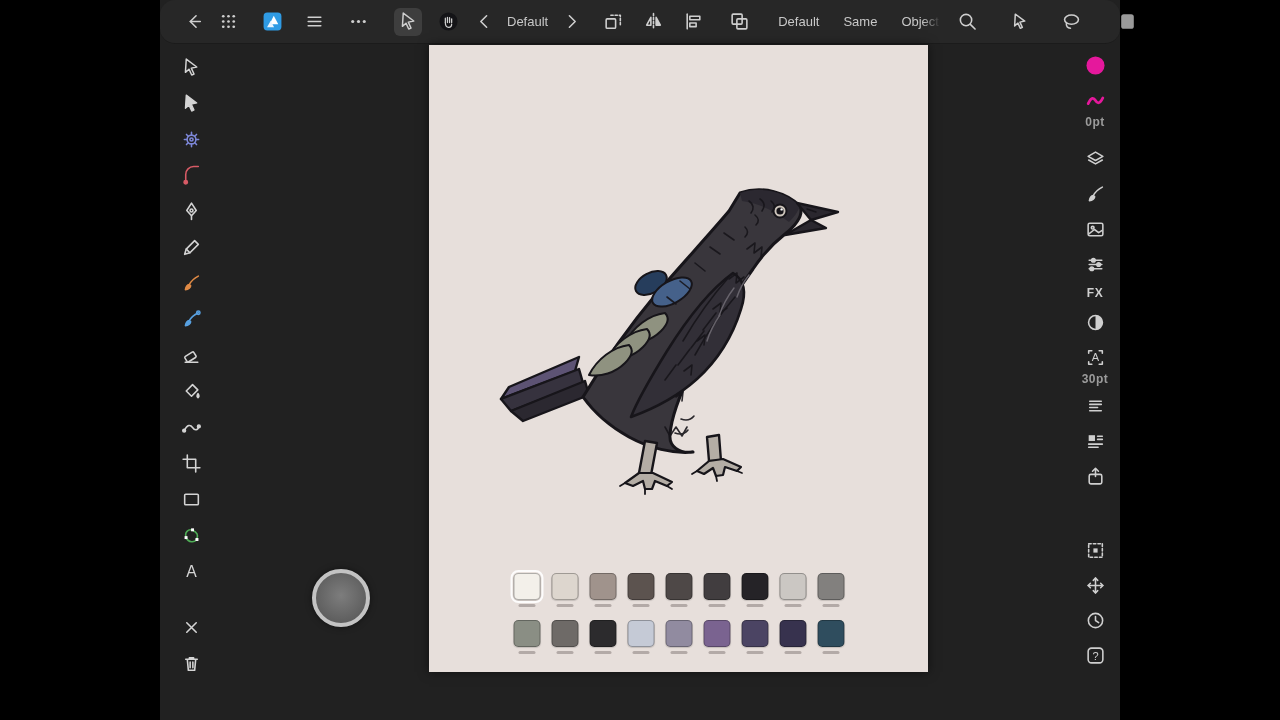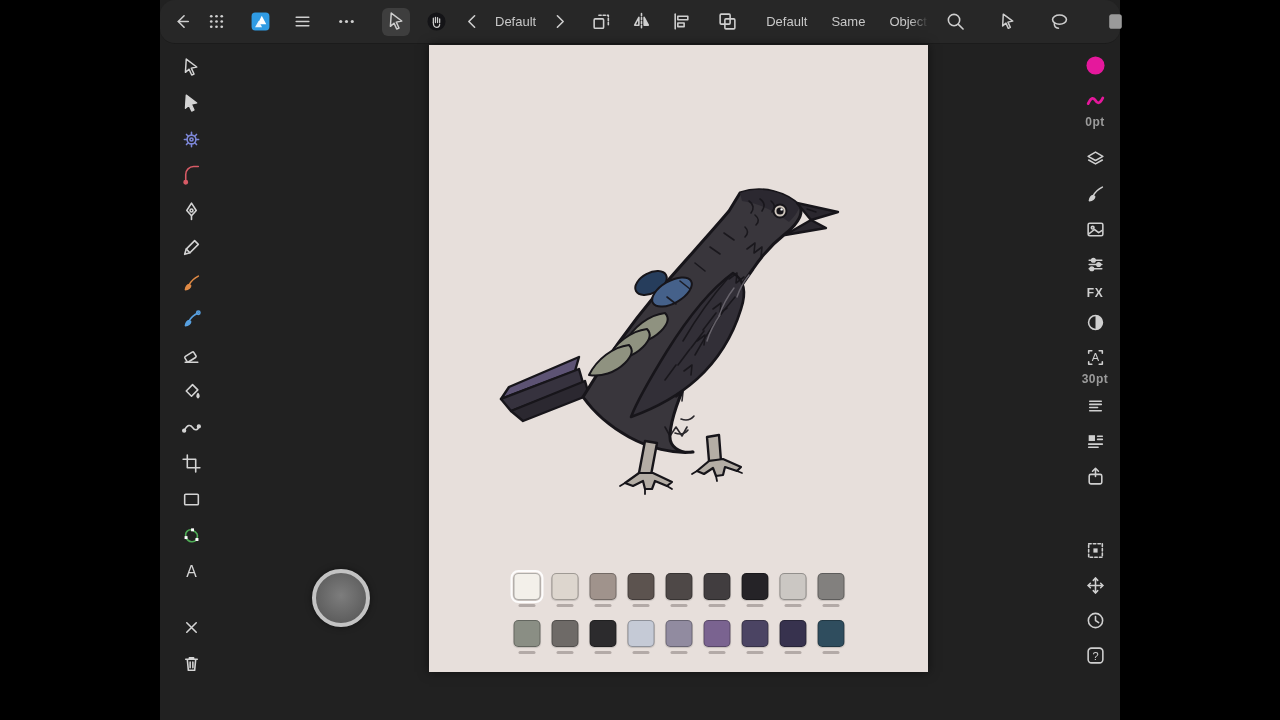--- a/index.html
+++ b/index.html
@@ -1,20 +1,20 @@
 <!DOCTYPE html>
 <html style="--app-bg: #212121; --toolbar-bg: #272727; --rail-icon: #d4d4d4; --accent-blue: #2f9be4; --accent-magenta: #e5189c; --artboard: #e7dfdb; --raven-outline: #17151a; --raven-body: #39363c; --raven-head: #2b2830; --raven-wing: #322f37; --raven-beak: #2a272e; --raven-sage: #8f9280; --raven-blue: #45618a; --raven-navy: #263d5c; --raven-purple: #5d5374; --raven-tail: #36323e; --raven-leg: #b4ada5; --raven-eye-ring: #cdc5bc; --raven-sheen: #6e6a72;"><head>
 <meta charset="utf-8">
 <style>
   html,body{margin:0;padding:0;background:#000;width:1280px;height:720px;overflow:hidden;
     font-family:"Liberation Sans",sans-serif;-webkit-font-smoothing:antialiased;}
   .app{position:absolute;left:160px;top:0;width:960px;height:720px;background:var(--app-bg,#212121);}
   
   .toolbar{position:absolute;top:0;left:0;right:0;height:44px;background:var(--toolbar-bg,#272727);
-    border-bottom:1px solid #1b1b1b;display:flex;align-items:center;padding:0 8px;box-sizing:border-box;border-radius:15px;}
+    border-bottom:1px solid #1b1b1b;display:flex;align-items:center;padding:0 20px;box-sizing:border-box;border-radius:15px;}
   .tb-item{flex:0 0 auto;width:28px;height:28px;margin-right:6px;border-radius:6px;color:#cfcfcf;
     display:flex;align-items:center;justify-content:center;}
   .tb-item.active{background:#3e3e3e;}
   .tb-item.txt{width:auto;padding:0 3px;font-size:13px;color:#c8c8c8;white-space:nowrap;}
   .tb-item.fade{-webkit-mask-image:linear-gradient(90deg,#000 55%,transparent 97%);
     mask-image:linear-gradient(90deg,#000 55%,transparent 97%);}
   .gap{flex:0 0 auto;}
   
   .left-rail{position:absolute;left:8px;top:54px;width:46px;display:flex;flex-direction:column;
     align-items:center;gap:10px;}

